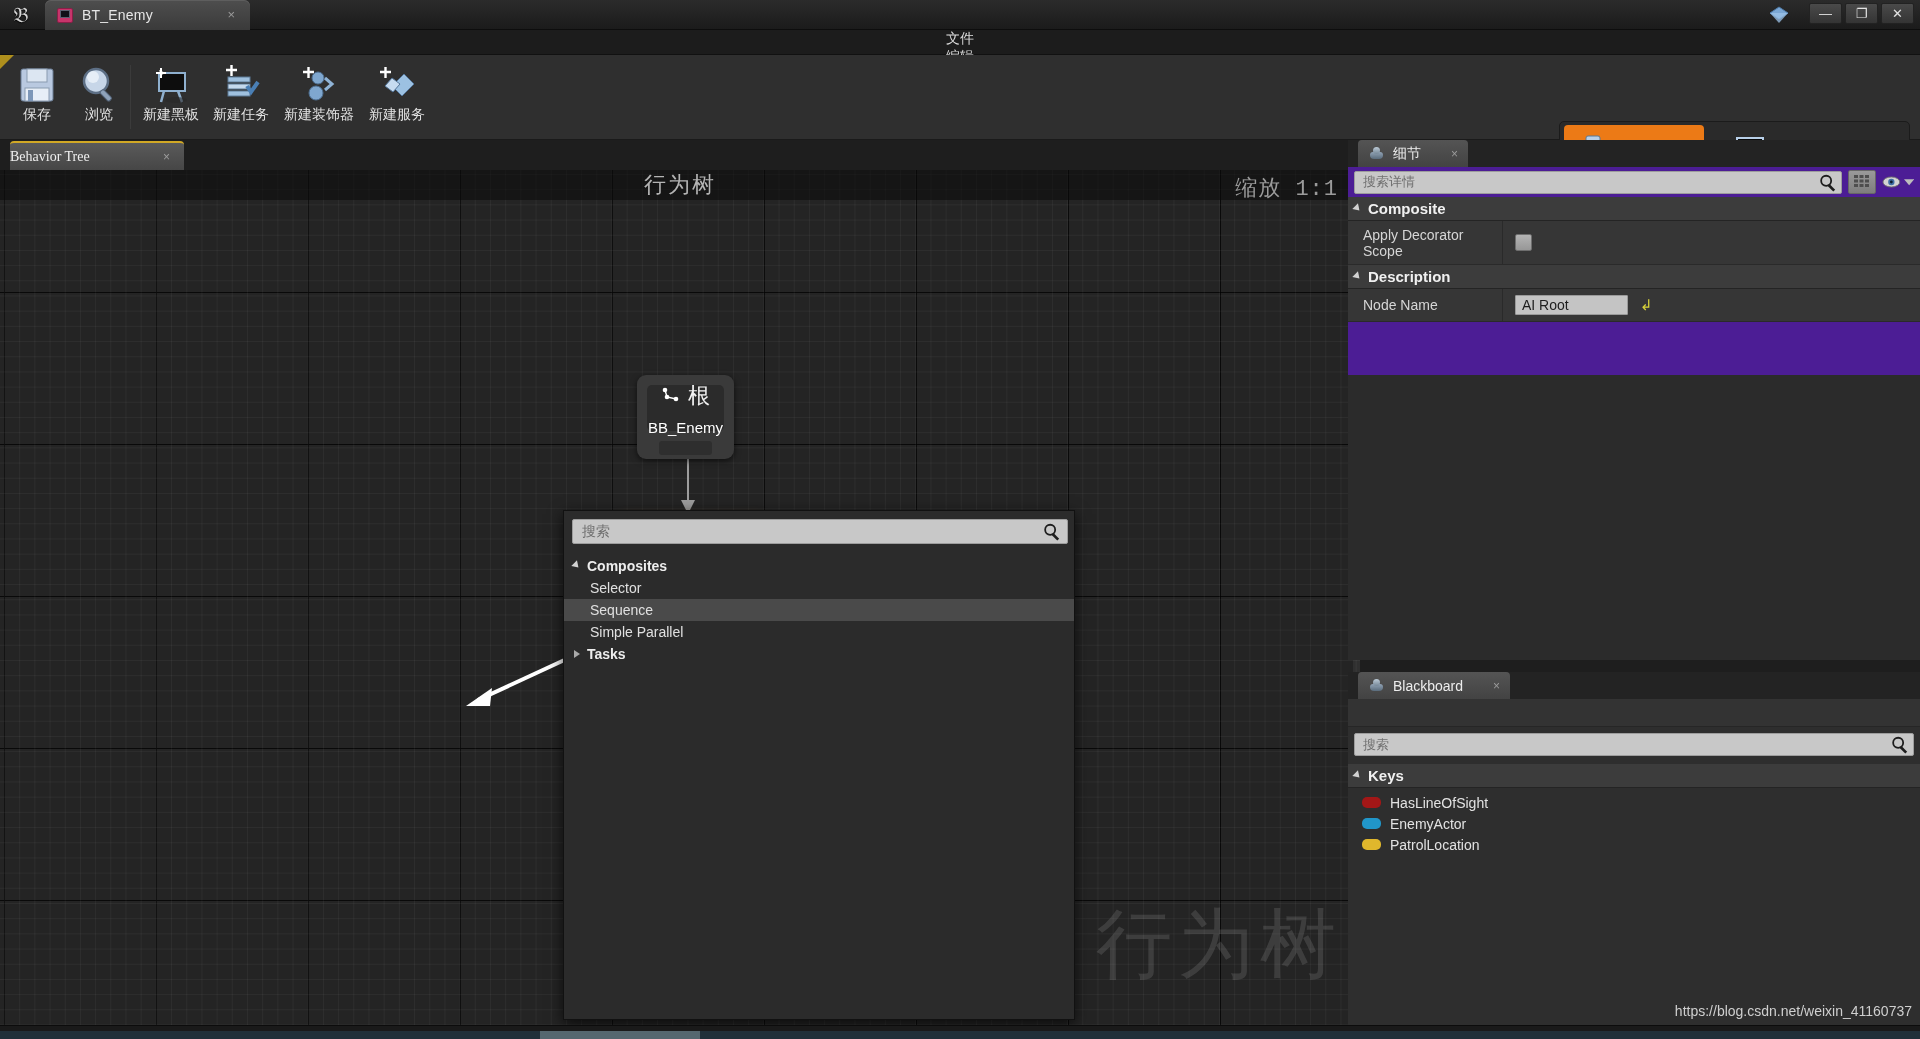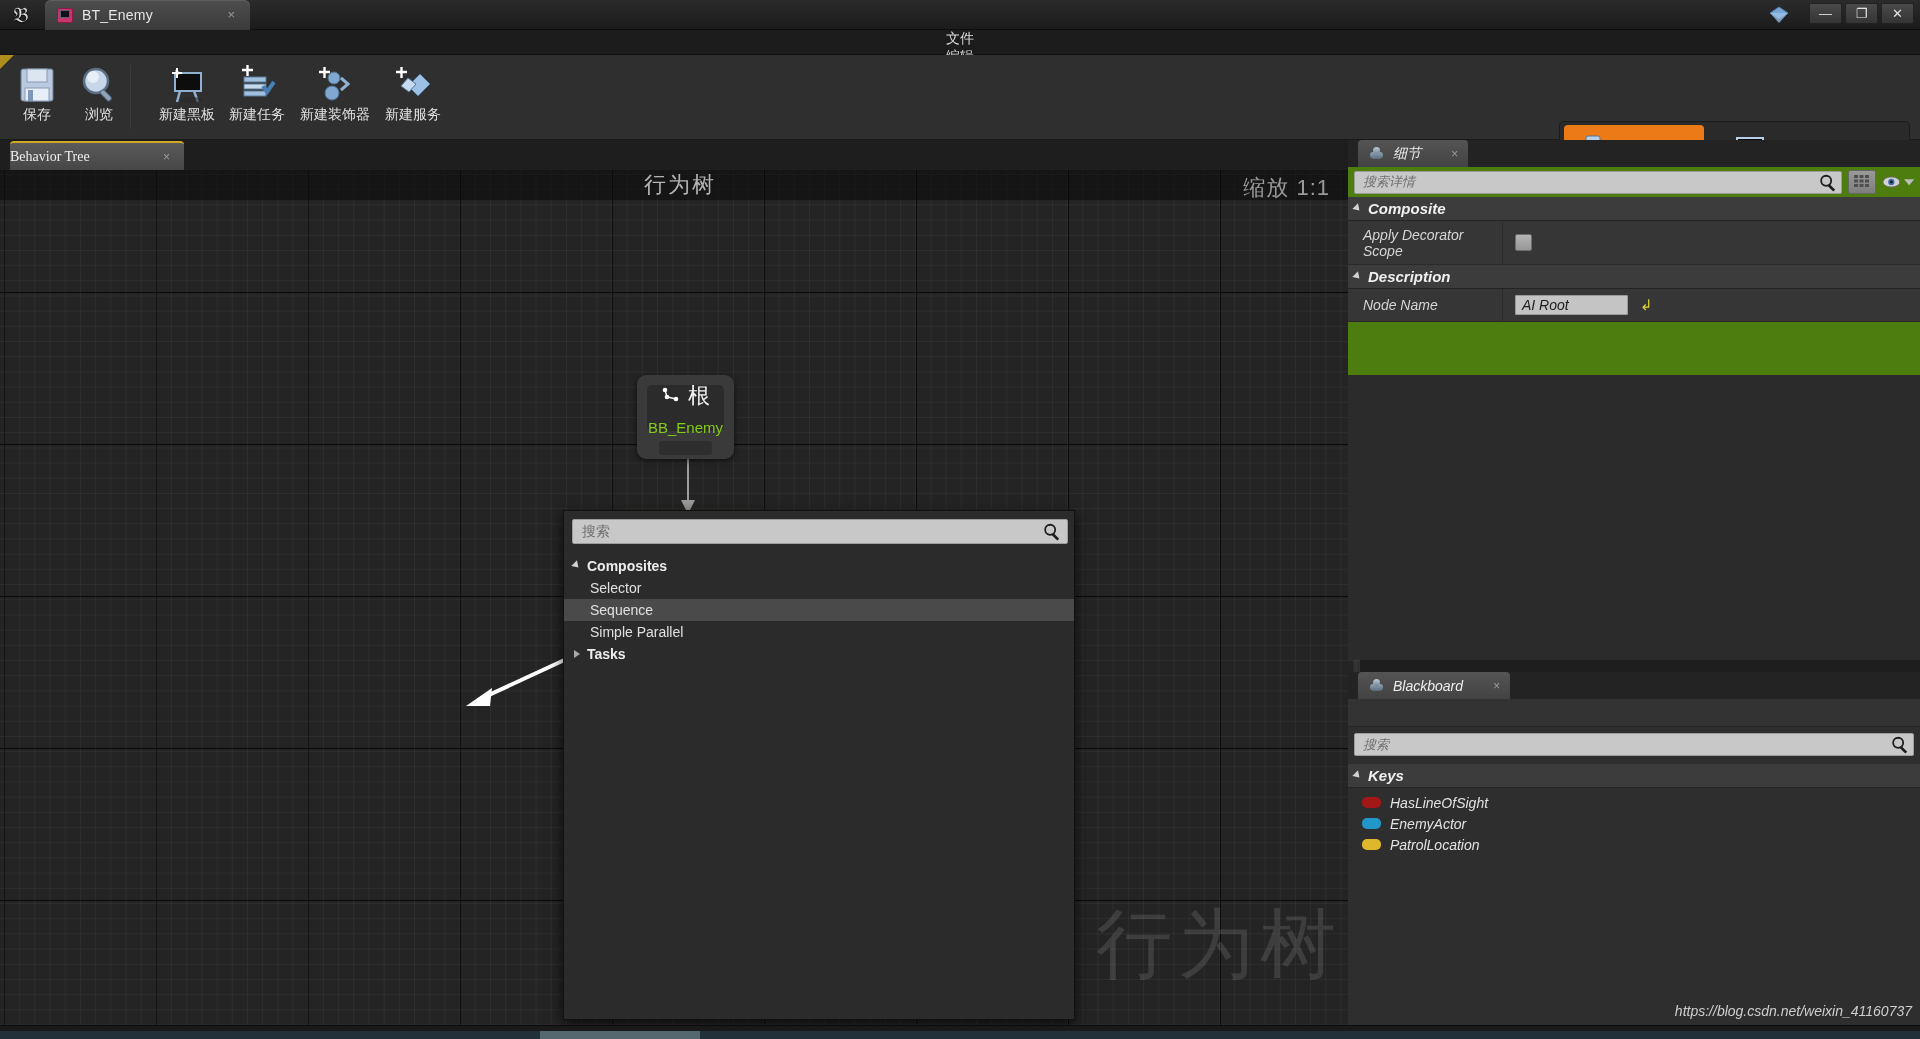--- a/index.html
+++ b/index.html
@@ -77,21 +77,21 @@
   .tb-corner {
     position:absolute; left:0; top:0; width:0; height:0;
     border-left: 14px solid #c4a01a; border-bottom: 14px solid transparent;
     opacity:.85;
   }
   .tb-group {
     position: absolute; top: 3px; height: 78px;
     display: flex; align-items: flex-start;
   }
   .tb-group.g1 { left: 6px; }
-  .tb-group.g2 { left: 152px; justify-content: flex-end; }
+  .tb-group.g2 { left: 136px; justify-content: flex-end; }
   .tb-sep {
     position:absolute; top: 10px; width: 1px; height: 64px; background: #232323;
     border-right: 1px solid #3b3b3b;
   }
   .tb-btn {
     width: 62px; height: 76px; display: flex; flex-direction: column;
     align-items: center; justify-content: flex-start; padding-top: 6px;
     border-radius: 3px;
   }
   .tb-btn .ic { width: 42px; height: 42px; position: relative; }
@@ -142,22 +142,22 @@
     background-position: 4px 4px, 4px 4px, 4px -30px, 4px -30px;
     overflow: hidden;
   }
   .canvas-toptitle {
     position:absolute; left:0; top:0; width:1360px; height: 30px;
     background: rgba(10,10,10,.55);
     display:flex; align-items:center; justify-content:center;
   }
   .canvas-toptitle .ttl { color:#b4b4b4; font-size: 22px; letter-spacing: 2px; }
   .canvas-zoom {
-    position:absolute; right: 30px; top: 3px;
-    color: #9b9b9b; font-size: 22px; letter-spacing: 1px;
+    position:absolute; right: 22px; top: 3px;
+    color: #9b9b9b; font-size: 22px; letter-spacing: 1px; font-family: Liberation Mono, monospace;
   }
   .watermark {
     position: absolute; right: 18px; bottom: 28px;
     color: rgba(190,190,190,.17); font-size: 76px; letter-spacing: 6px;
     pointer-events: none;
   }
 
   
   .node-root {
     position: absolute; left: 637px; top: 205px; width: 97px; height: 84px;
@@ -165,21 +165,21 @@
     box-shadow: 0 2px 6px rgba(0,0,0,.6);
   }
   .node-root .nr-head {
     position:absolute; left: 10px; top: 10px; right: 10px; height: 46px;
     background: #2b2b2b; border-radius: 5px;
     display:flex; align-items:center; justify-content:center; gap:7px;
     flex-direction: column;
   }
   .nr-row { display:flex; align-items:center; gap:8px; }
   .nr-title { color:#f2f2f2; font-size: 22px; }
-  .nr-sub { color:#84cc16; font-size: 15px; margin-top: 1px; }
+  .nr-sub { color:#ffffff; font-size: 15px; margin-top: 1px; }
   .node-root .nr-foot {
     position:absolute; left: 22px; right: 22px; bottom: 4px; height: 14px;
     background: #2e2e2e; border-radius: 3px;
   }
 
   .node-ai {
     position: absolute; left: 612px; top: 348px; width: 157px; height: 104px;
     background: #494949; border: 3px solid #f29418; border-radius: 11px;
     box-shadow: 0 0 12px rgba(242,148,24,.35), 0 3px 8px rgba(0,0,0,.6);
   }
@@ -232,21 +232,21 @@
     width:0;height:0; border-left:6px solid #d2d2d2;
     border-top:4px solid transparent; border-bottom:4px solid transparent;
     transform: rotate(45deg) translate(-1px,0);
   }
   .tri-closed {
     width:0;height:0; border-left:6px solid #a9a9a9;
     border-top:4px solid transparent; border-bottom:4px solid transparent;
   }
 
   
-  .rpanel { position: absolute; background: #4d7c0f; font-style: italic; }
+  .rpanel { position: absolute; background: #4c1d95; }
   .details { left: 1348px; top: 140px; width: 572px; height: 520px; }
   .blackboard { left: 1348px; top: 672px; width: 572px; height: 353px; }
   .panel-tabbar { position:absolute; left:0; top:0; width:100%; height: 27px;
     background:#232323; }
   .panel-tab {
     position:absolute; left: 10px; top: 0; height: 27px;
     background: linear-gradient(#545454, #434343);
     border-top-left-radius:4px; border-top-right-radius:4px;
     display:flex; align-items:center; padding: 0 10px; gap: 8px;
   }

